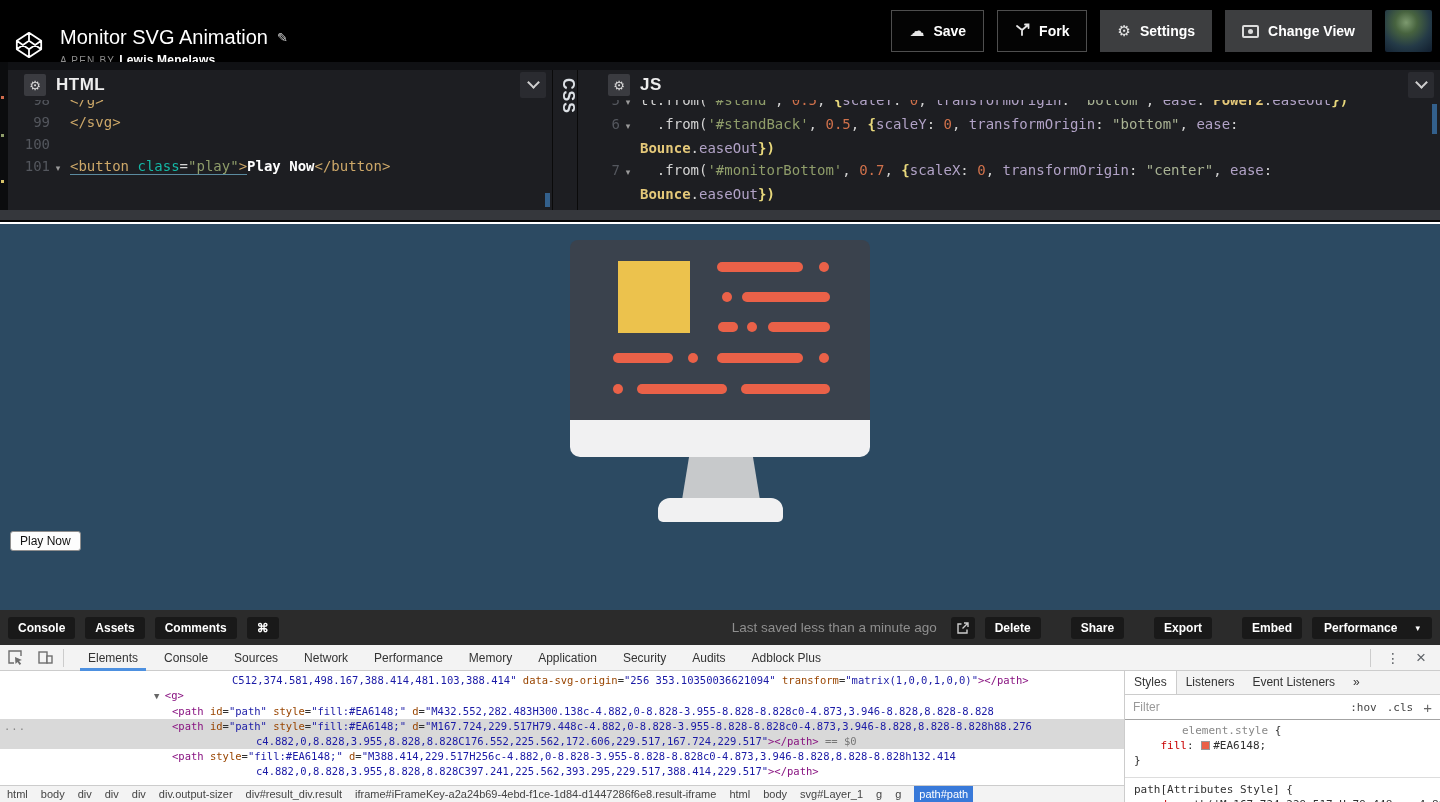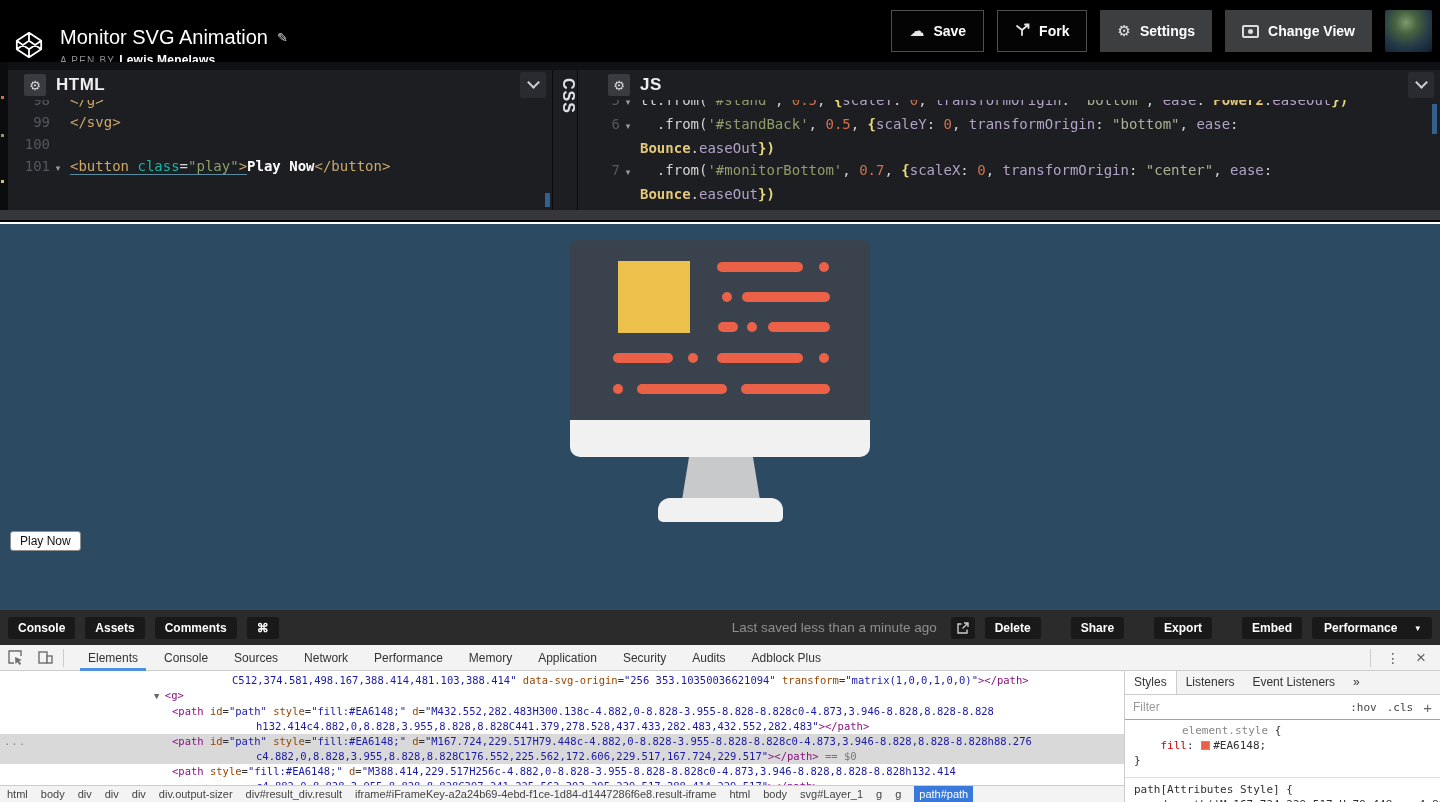--- a/index.html
+++ b/index.html
@@ -326,21 +326,20 @@
       <span class="dt-sep"></span>
       <span class="dt-menu uni">⋮</span>
       <span class="dt-close">×</span>
     </span>
   </div>
 
   <div id="dt-tree">
       <div class="cline" style="padding-left: 228px;"><span class="ctext"><span class="tk-dval">C512,374.581,498.167,388.414,481.103,388.414"</span><span class="tk-dplain"> </span><span class="tk-dattr">data-svg-origin</span><span class="tk-dplain">=</span><span class="tk-dval">"256 353.10350036621094"</span><span class="tk-dplain"> </span><span class="tk-dattr">transform</span><span class="tk-dplain">=</span><span class="tk-dval">"matrix(1,0,0,1,0,0)"</span><span class="tk-dtag">&gt;&lt;/path&gt;</span></span></div>
       <div class="cline" style="padding-left: 150px;"><span class="ctext"><span class="tk-darr">▼ </span><span class="tk-dtag">&lt;g&gt;</span></span></div>
       <div class="cline" style="padding-left: 168px;"><span class="ctext"><span class="tk-dtag">&lt;path</span><span class="tk-dplain"> </span><span class="tk-dattr">id</span><span class="tk-dplain">=</span><span class="tk-dval">"path"</span><span class="tk-dplain"> </span><span class="tk-dattr">style</span><span class="tk-dplain">=</span><span class="tk-dval">"fill:#EA6148;"</span><span class="tk-dplain"> </span><span class="tk-dattr">d</span><span class="tk-dplain">=</span><span class="tk-dval">"M432.552,282.483H300.138c-4.882,0-8.828-3.955-8.828-8.828c0-4.873,3.946-8.828,8.828-8.828</span></span></div>
-      <div class="cline" style="padding-left: 252px;"><span class="ctext"><span class="tk-dval">h132.414c4.882,0,8.828,3.955,8.828,8.828C441.379,278.528,437.433,282.483,432.552,282.483"</span><span class="tk-dtag">&gt;&lt;/path&gt;</span></span></div>
       <div class="cline sel" style="padding-left: 168px;"><span class="mark">...</span><span class="ctext"><span class="tk-dtag">&lt;path</span><span class="tk-dplain"> </span><span class="tk-dattr">id</span><span class="tk-dplain">=</span><span class="tk-dval">"path"</span><span class="tk-dplain"> </span><span class="tk-dattr">style</span><span class="tk-dplain">=</span><span class="tk-dval">"fill:#EA6148;"</span><span class="tk-dplain"> </span><span class="tk-dattr">d</span><span class="tk-dplain">=</span><span class="tk-dval">"M167.724,229.517H79.448c-4.882,0-8.828-3.955-8.828-8.828c0-4.873,3.946-8.828,8.828-8.828h88.276</span></span></div>
       <div class="cline sel" style="padding-left: 252px;"><span class="ctext"><span class="tk-dval">c4.882,0,8.828,3.955,8.828,8.828C176.552,225.562,172.606,229.517,167.724,229.517"</span><span class="tk-dtag">&gt;&lt;/path&gt;</span><span class="tk-dgray"> == </span><span class="tk-dgray">$0</span></span></div>
       <div class="cline" style="padding-left: 168px;"><span class="ctext"><span class="tk-dtag">&lt;path</span><span class="tk-dplain"> </span><span class="tk-dattr">style</span><span class="tk-dplain">=</span><span class="tk-dval">"fill:#EA6148;"</span><span class="tk-dplain"> </span><span class="tk-dattr">d</span><span class="tk-dplain">=</span><span class="tk-dval">"M388.414,229.517H256c-4.882,0-8.828-3.955-8.828-8.828c0-4.873,3.946-8.828,8.828-8.828h132.414</span></span></div>
       <div class="cline" style="padding-left: 252px;"><span class="ctext"><span class="tk-dval">c4.882,0,8.828,3.955,8.828,8.828C397.241,225.562,393.295,229.517,388.414,229.517"</span><span class="tk-dtag">&gt;&lt;/path&gt;</span></span></div>
     </div>
 
   <div id="dt-crumbs">
       <span class="crumb">html</span>
       <span class="crumb">body</span>
       <span class="crumb">div</span>

